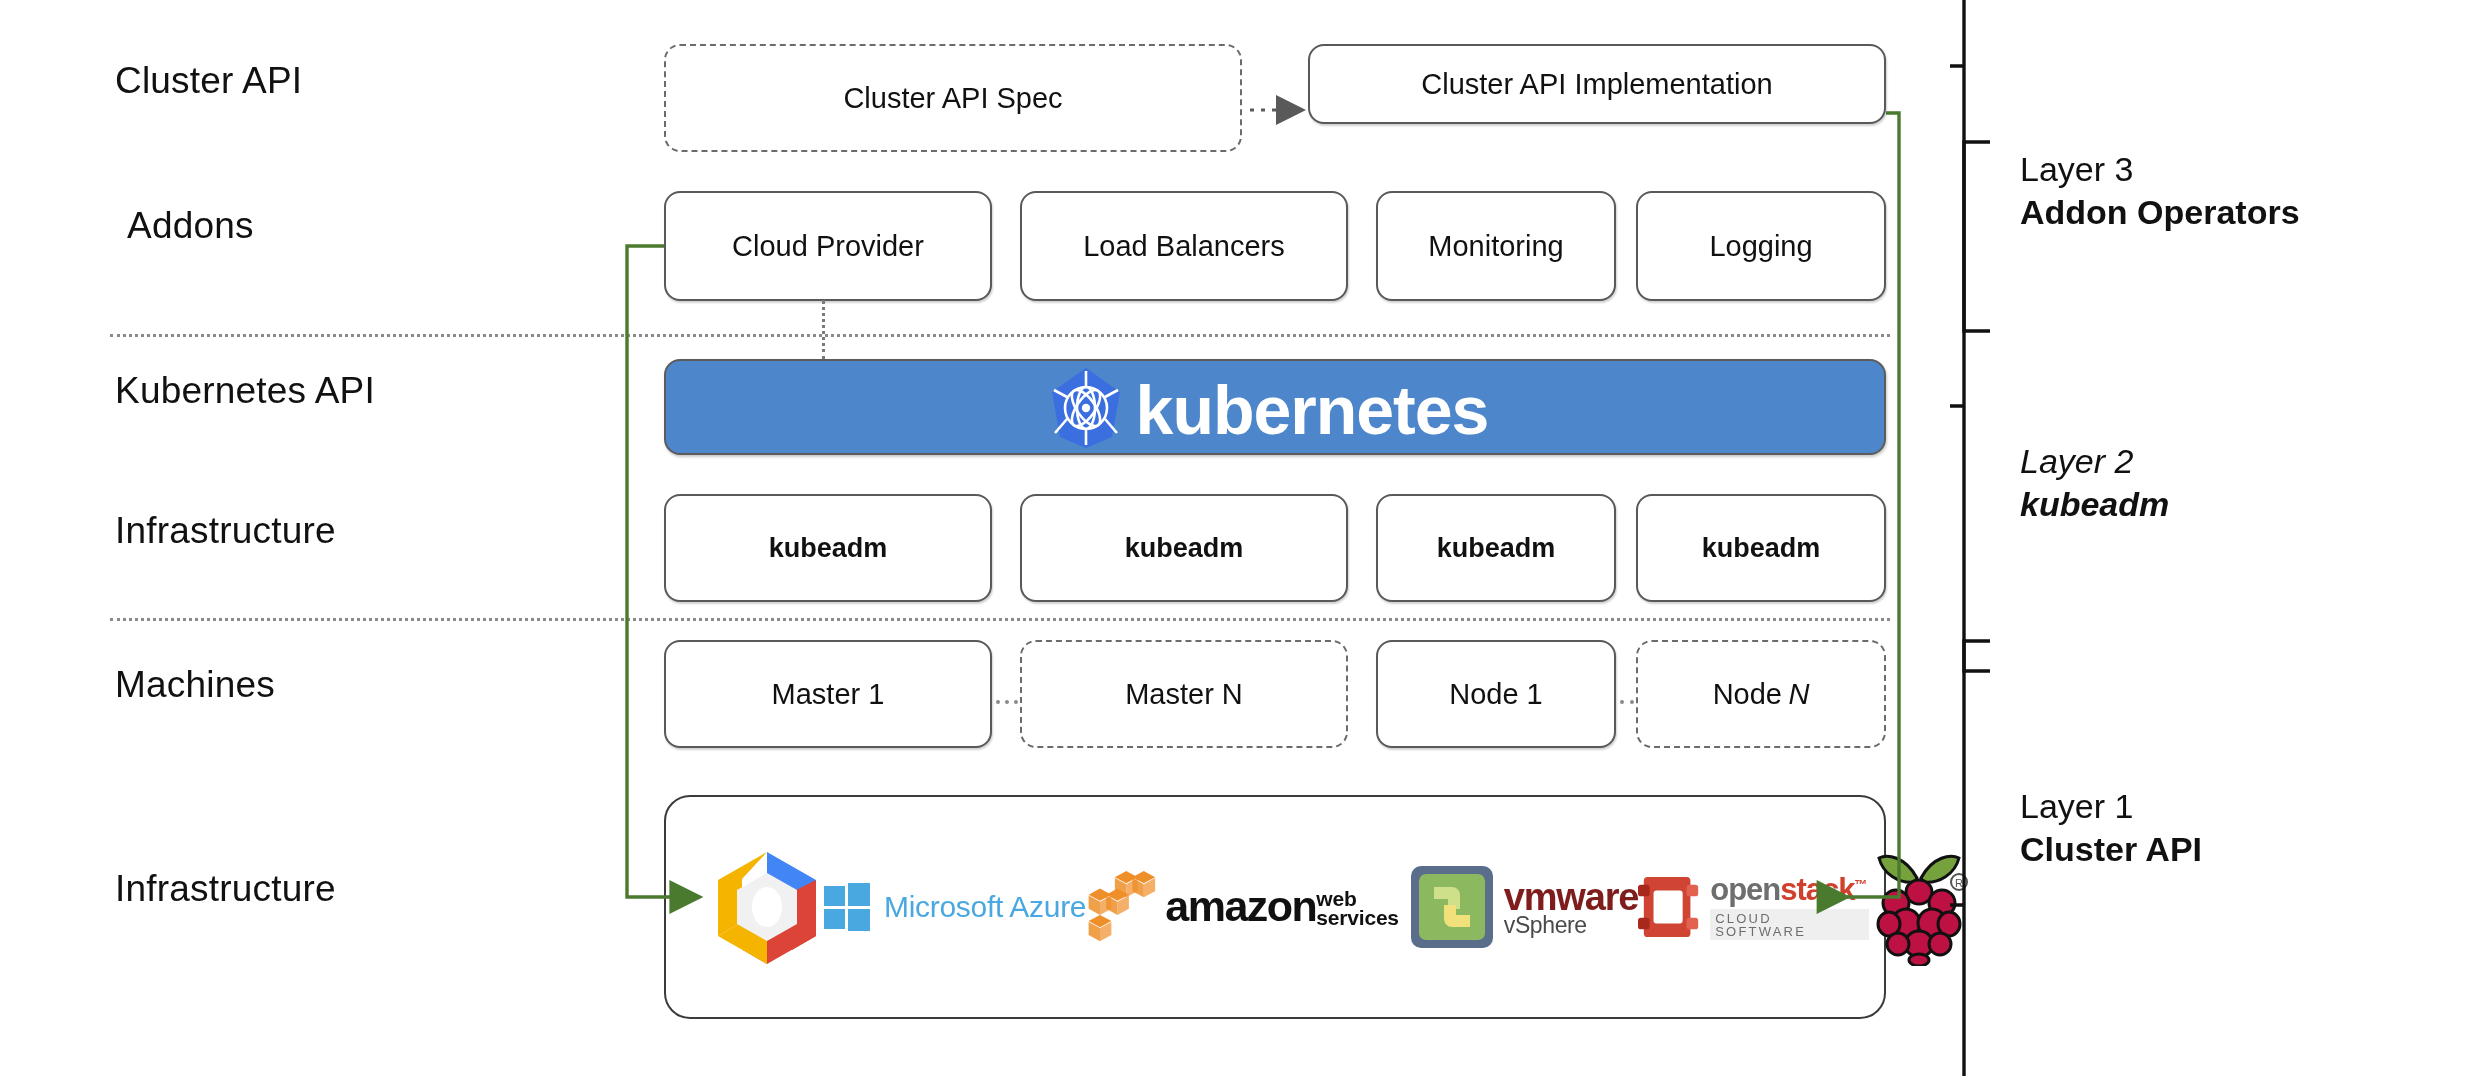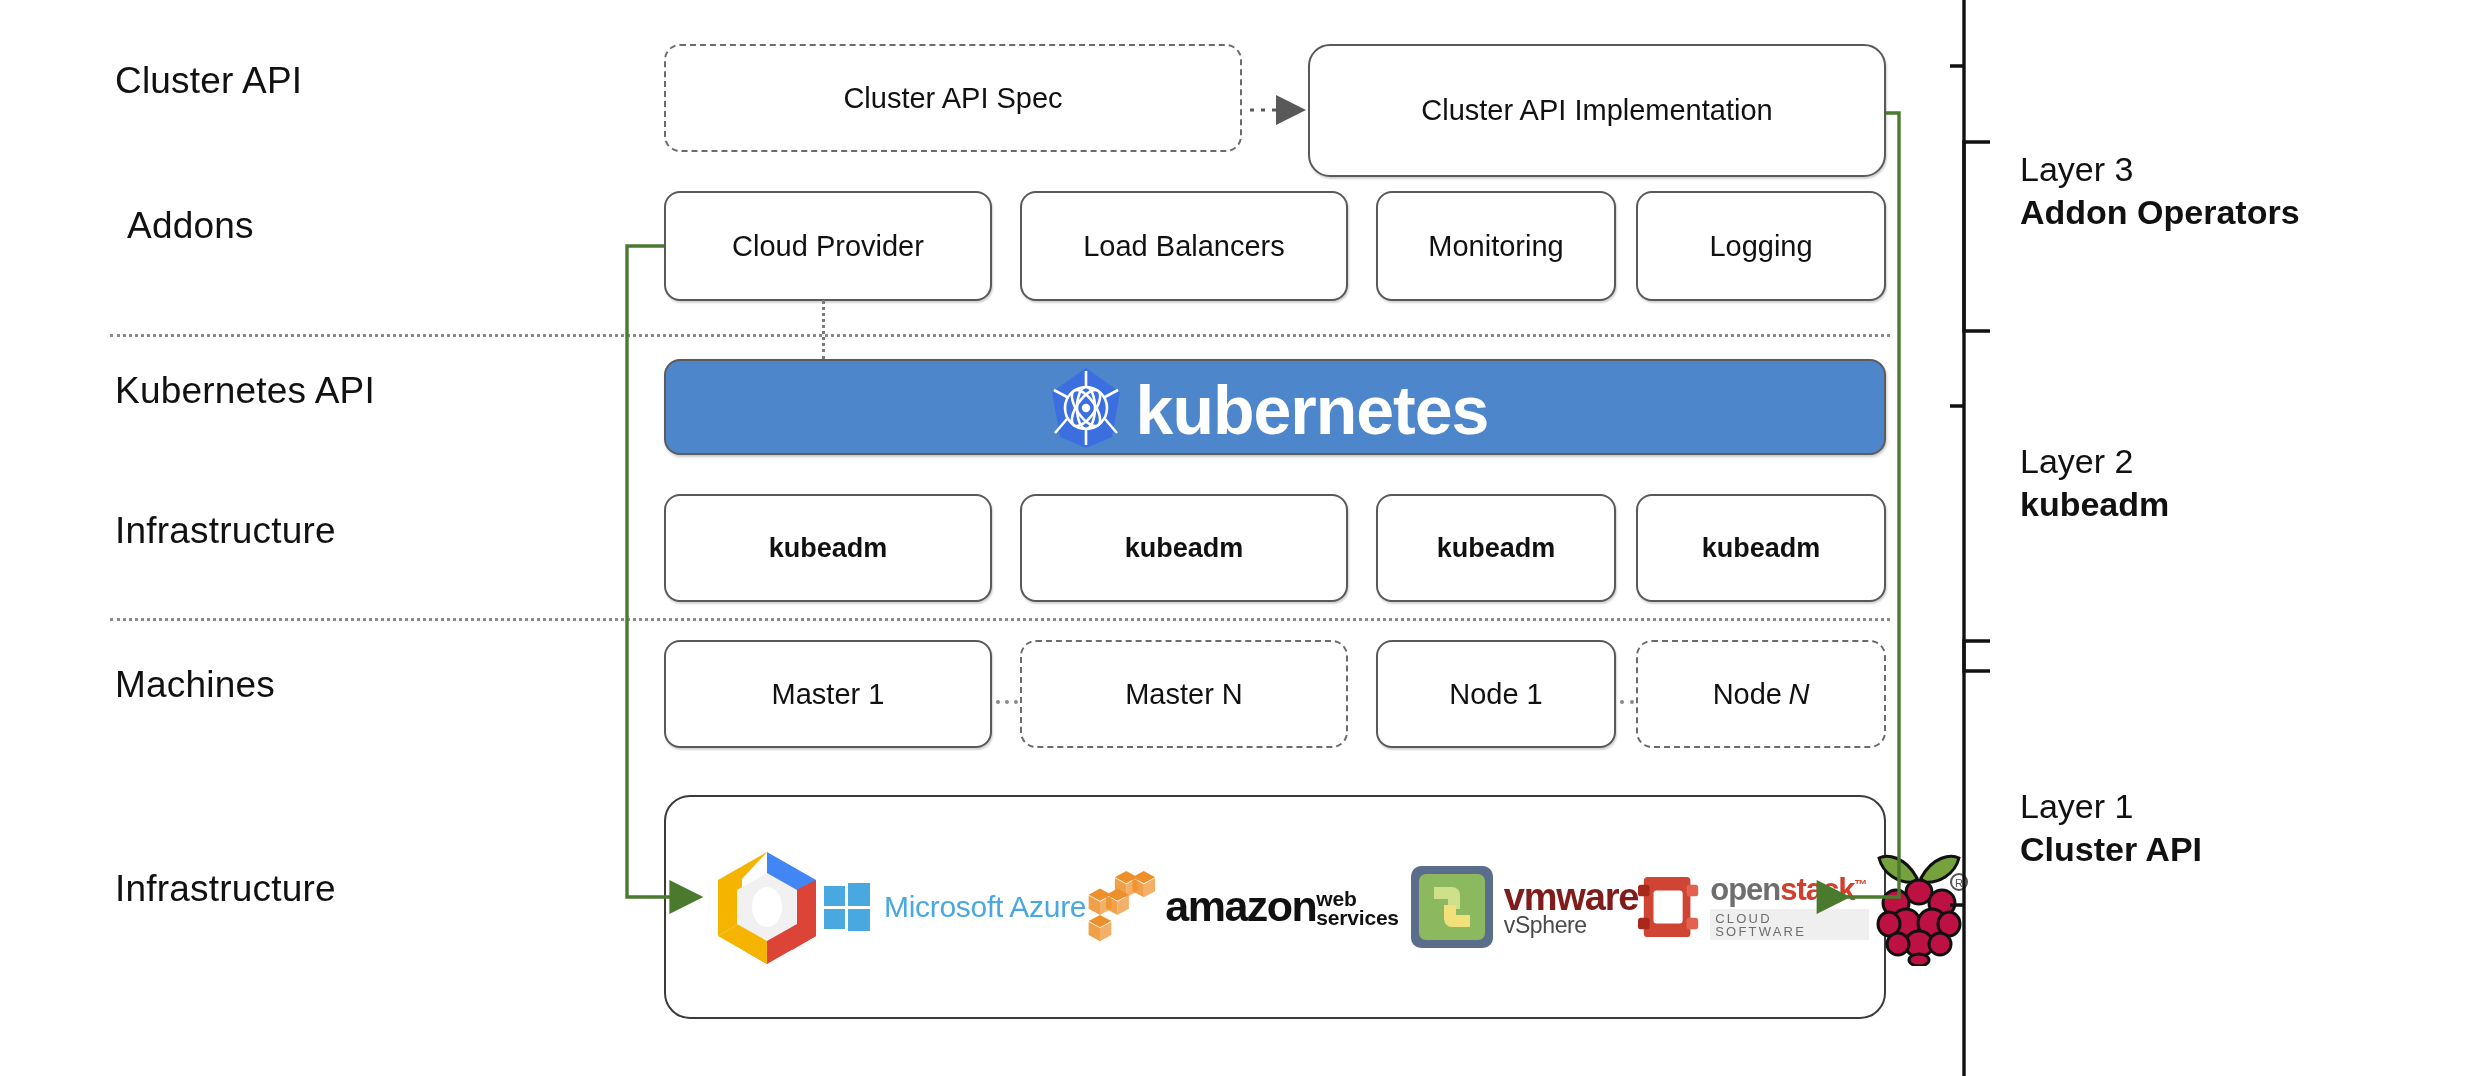--- a/index.html
+++ b/index.html
@@ -116,21 +116,21 @@
   <div class="row-label" style="left:115px;top:510px;">Infrastructure</div>
   <div class="row-label" style="left:115px;top:664px;">Machines</div>
   <div class="row-label" style="left:115px;top:868px;">Infrastructure</div>
 
   <div class="dotrule" style="left:110px;top:334px;width:1780px;"></div>
   <div class="dotrule" style="left:110px;top:618px;width:1780px;"></div>
 
   <div class="box dashed" style="left:664px;top:44px;width:578px;height:108px;">
     <span>Cluster API Spec</span>
   </div>
-  <div class="box" style="left:1308px;top:44px;width:578px;height:133px;border-radius:22px;">
+  <div class="box" style="left:1308px;top:44px;width:578px;height:80px;">
     <span>Cluster API Implementation</span>
   </div>
 
   <div class="box" style="left:664px;top:191px;width:328px;height:110px;">
     <span>Cloud Provider</span>
   </div>
   <div class="box" style="left:1020px;top:191px;width:328px;height:110px;">
     <span>Load Balancers</span>
   </div>
   <div class="box" style="left:1376px;top:191px;width:240px;height:110px;">
@@ -299,21 +299,21 @@
           <text x="90" y="39" font-size="11" text-anchor="middle" fill="#555" font-family="Liberation Sans, sans-serif">R</text>
         </g>
       </svg>
     </div>
   </div>
 
   <div class="layer-text" style="left:2020px;top:148px;">
     <span>Layer 3</span><br>
     <b>Addon Operators</b>
   </div>
-  <div class="layer-text" style="left:2020px;top:440px;">
+  <div class="layer-text" style="left:2020px;top:440px;font-style:italic;">
     <span>Layer 2</span><br>
     <b>kubeadm</b>
   </div>
   <div class="layer-text" style="left:2020px;top:785px;">
     <span>Layer 1</span><br>
     <b>Cluster API</b>
   </div>
 
   <svg class="overlay" viewBox="0 0 2490 1076">
     <defs>

